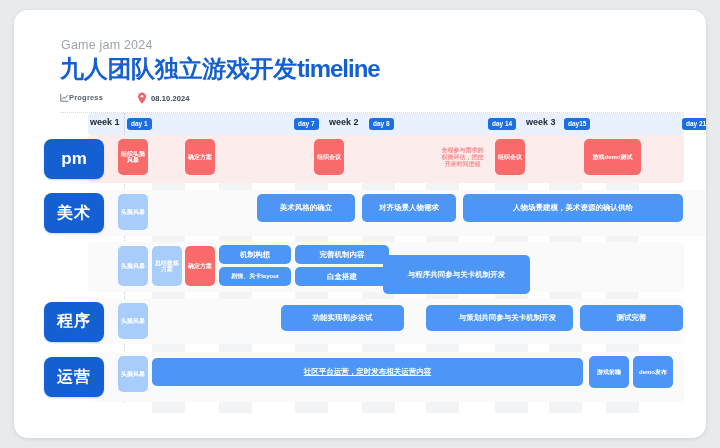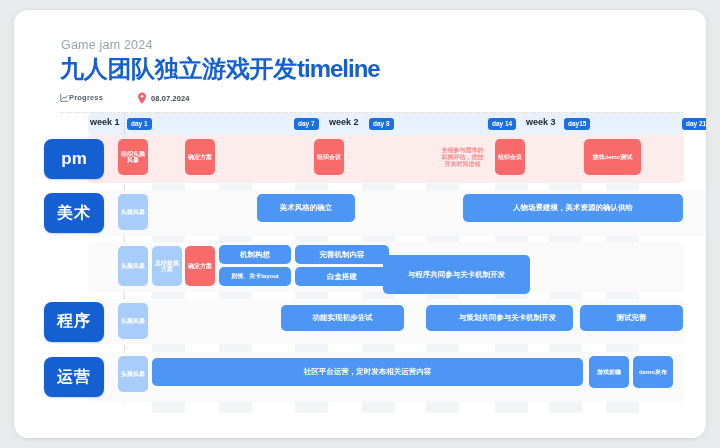--- a/index.html
+++ b/index.html
@@ -102,21 +102,21 @@
           <path d="M1 1 V11 H11" stroke="#5a6470" stroke-width="1.1" fill="none"></path>
           <path d="M2.5 8.5 L5 5.5 L7 7 L10 3" stroke="#5a6470" stroke-width="1.1" fill="none"></path>
         </svg>
         <span class="lbl">Progress</span>
       </div>
       <div class="pin-wrap">
         <svg width="8" height="12" viewBox="0 0 10 14">
           <path d="M5 0C2.2 0 0 2.2 0 5c0 3.6 5 9 5 9s5-5.4 5-9c0-2.8-2.2-5-5-5z" fill="#f4606c"></path>
           <circle cx="5" cy="4.8" r="1.7" fill="#fff"></circle>
         </svg>
-        <span class="pin-date">08.07.2024</span>
+        <span class="pin-date">08.10.2024</span>
       </div>
     </div>
 
     <div class="grid">
       <div class="colbands" id="colbands">
           <div class="band" style="left: 108px; width: 33px; top: 22px; bottom: 0px;"></div>
           <div class="band" style="left: 175px; width: 33px; top: 22px; bottom: 0px;"></div>
           <div class="band" style="left: 251px; width: 33px; top: 22px; bottom: 0px;"></div>
           <div class="band" style="left: 318px; width: 33px; top: 22px; bottom: 0px;"></div>
           <div class="band" style="left: 382px; width: 33px; top: 22px; bottom: 0px;"></div>
@@ -146,20 +146,21 @@
             <div class="bar red xs" style="left: 270px; width: 30px; top: 4px; height: 36px;">组织会议</div>
             <div class="bar redlite xs" style="left: 393px; width: 51px; top: 2px; height: 40px;">全程参与需求的权衡评估，把控开发时间进程</div>
             <div class="bar red xs" style="left: 451px; width: 30px; top: 4px; height: 36px;">组织会议</div>
             <div class="bar red xs" style="left: 540px; width: 57px; top: 4px; height: 36px;">游戏demo测试</div>
           </div>
           <div class="row" style="top: 77px; height: 46px; padding-left: 44px;">
             <div class="rowbg grey"></div>
             <div class="rowlabel">美术</div>
             <div class="bar bluelite xs" style="left: 74px; width: 30px; top: 4px; height: 36px;">头脑风暴</div>
             <div class="bar blue m" style="left: 213px; width: 98px; top: 4px; height: 28px;">美术风格的确立</div>
+            <div class="bar blue m" style="left: 318px; width: 94px; top: 4px; height: 28px;">对齐场景人物需求</div>
             <div class="bar blue m" style="left: 419px; width: 220px; top: 4px; height: 28px;">人物场景建模，美术资源的确认供给</div>
           </div>
           <div class="row" style="top: 129px; height: 50px;">
             <div class="rowbg grey"></div>
             <div class="bar bluelite xs" style="left: 74px; width: 30px; top: 4px; height: 40px;">头脑风暴</div>
             <div class="bar bluelite xs" style="left: 108px; width: 30px; top: 4px; height: 40px;">总结提炼方案</div>
             <div class="bar red xs" style="left: 141px; width: 30px; top: 4px; height: 40px;">确定方案</div>
             <div class="bar blue m" style="left: 175px; width: 72px; top: 3px; height: 19px;">机制构想</div>
             <div class="bar blue xs" style="left: 175px; width: 72px; top: 25px; height: 19px;">剧情、关卡layout</div>
             <div class="bar blue m" style="left: 251px; width: 94px; top: 3px; height: 19px;">完善机制内容</div>
@@ -171,21 +172,21 @@
             <div class="rowlabel">程序</div>
             <div class="bar bluelite xs" style="left: 74px; width: 30px; top: 4px; height: 36px;">头脑风暴</div>
             <div class="bar blue m" style="left: 237px; width: 123px; top: 6px; height: 26px;">功能实现初步尝试</div>
             <div class="bar blue m" style="left: 382px; width: 147px; top: 6px; height: 26px; padding-left: 18px;">与策划共同参与关卡机制开发</div>
             <div class="bar blue m" style="left: 536px; width: 103px; top: 6px; height: 26px;">测试完善</div>
           </div>
           <div class="row" style="top: 239px; height: 50px;">
             <div class="rowbg grey"></div>
             <div class="rowlabel">运营</div>
             <div class="bar bluelite xs" style="left: 74px; width: 30px; top: 4px; height: 36px;">头脑风暴</div>
-            <div class="bar blue m" style="left: 108px; width: 431px; top: 6px; height: 28px;">社区平台运营，定时发布相关运营内容</div>
+            <div class="bar blue m" style="left: 108px; width: 431px; top: 6px; height: 28px; text-decoration: underline;">社区平台运营，定时发布相关运营内容</div>
             <div class="bar blue xs" style="left: 545px; width: 40px; top: 4px; height: 32px;">游戏前瞻</div>
             <div class="bar blue xs" style="left: 589px; width: 40px; top: 4px; height: 32px;">demo发布</div>
           </div>
         </div>
     </div>
 
   </div>
 </div>
 
 </body></html>

